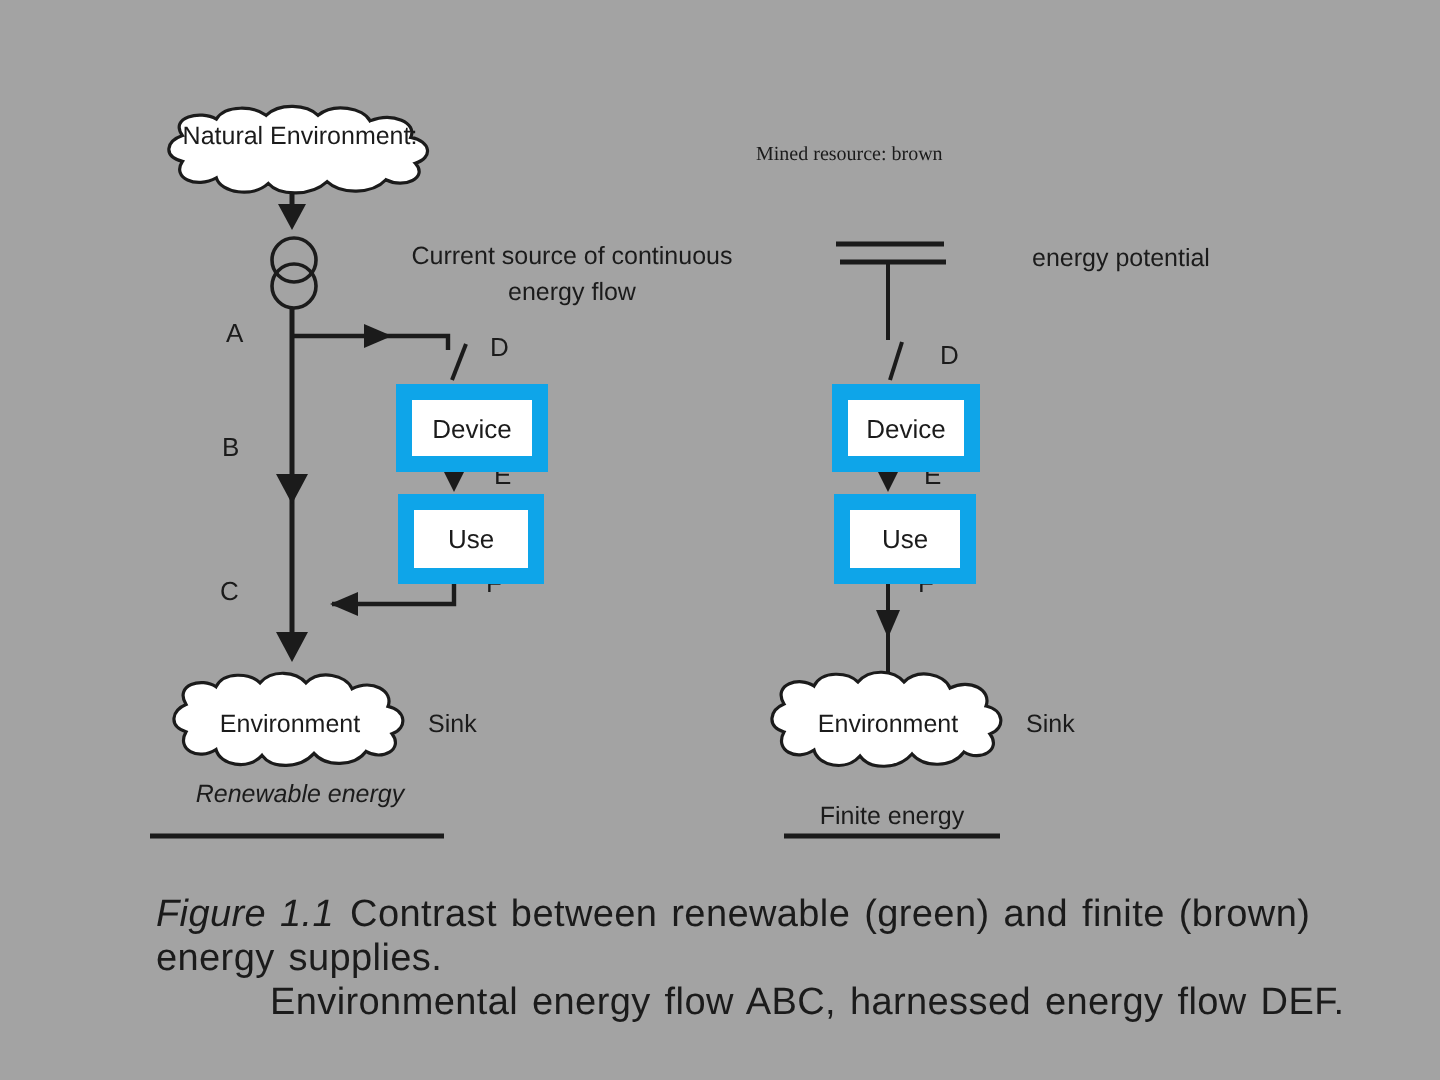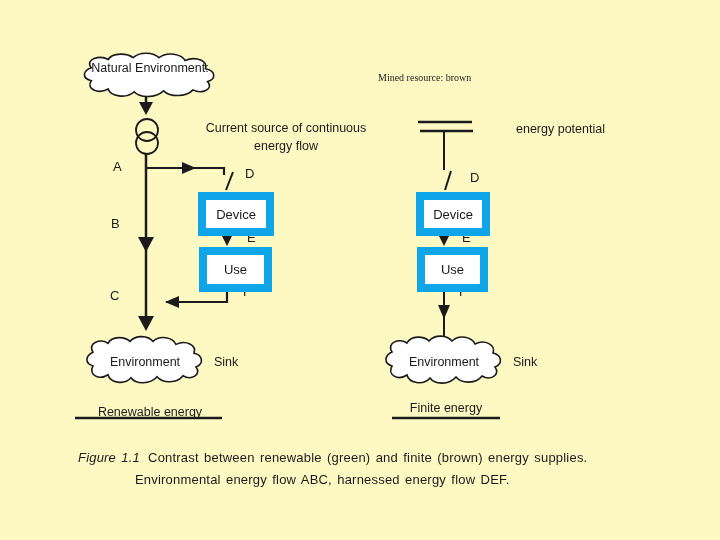--- a/index.html
+++ b/index.html
@@ -1,29 +1,29 @@
 <!DOCTYPE html>
 <html><head>
 <meta charset="utf-8">
 <style>
   html,body{margin:0;padding:0;background:#fff;}
-  #page{position:relative;width:720px;height:540px;background:#fef9c3;overflow:hidden;
+  #page{position:relative;width:720px;height:540px;background:#a3a3a3;overflow:hidden;
         font-family:"Liberation Sans", sans-serif;color:#1b1b1b;}
   #diagram-svg{position:absolute;left:0;top:0;}
   .txt{position:absolute;white-space:nowrap;font-size:12.5px;color:#1b1b1b;}
   .ctr{transform:translateX(-50%);text-align:center;}
   .node{font-size:13px;}
   .box{position:absolute;border:8px solid #0ea5e9;background:#fff;
        display:flex;align-items:center;justify-content:center;font-size:13px;}
   .two-line{white-space:normal;line-height:17px;}
   .src-label{line-height:18px;margin-left:32px;}
   .footer-label{font-size:12.5px;}
   .hdr{font-size:10px;font-family:Liberation Serif, serif;}
   #caption{position:absolute;left:78px;top:447px;width:630px;
-           font-size:13px;letter-spacing:0.2px;word-spacing:1.5px;line-height:22px;}
+           font-size:19px;letter-spacing:0.2px;word-spacing:1.5px;line-height:22px;}
   #caption .figlabel{font-style:italic;margin-right:8px;}
   #caption .cap2{margin-left:57px;}
 </style>
 </head>
 <body>
 
 <div id="page">
 
   <svg id="diagram-svg" width="720" height="540" viewBox="0 0 720 540">
     <defs>
@@ -118,21 +118,21 @@
 
   <div class="box" style="left:198px;top:192px;width:60px;height:28px;">
     <span>Device</span>
   </div>
   <div class="box" style="left:199px;top:247px;width:57px;height:29px;">
     <span>Use</span>
   </div>
 
   <div class="txt ctr" style="left:145px;top:355px;">Environment</div>
   <div class="txt" style="left:214px;top:355px;">Sink</div>
-  <div class="txt ctr footer-label" style="left:150px;top:405px;">Renewable energy</div>
+  <div class="txt ctr footer-label" style="left:150px;top:390px;font-style:italic;">Renewable energy</div>
 
   <div class="txt hdr" style="left:378px;top:72px;">Mined resource: brown</div>
 
   <div class="txt src-label" style="left:484px;top:120px;white-space:normal;">
     <span style="display:block">energy potential</span>
   </div>
 
   <div class="txt node" style="left:470px;top:170px;">D</div>
   <div class="txt node" style="left:462px;top:230px;">E</div>
   <div class="txt node" style="left:459px;top:284px;">F</div>

